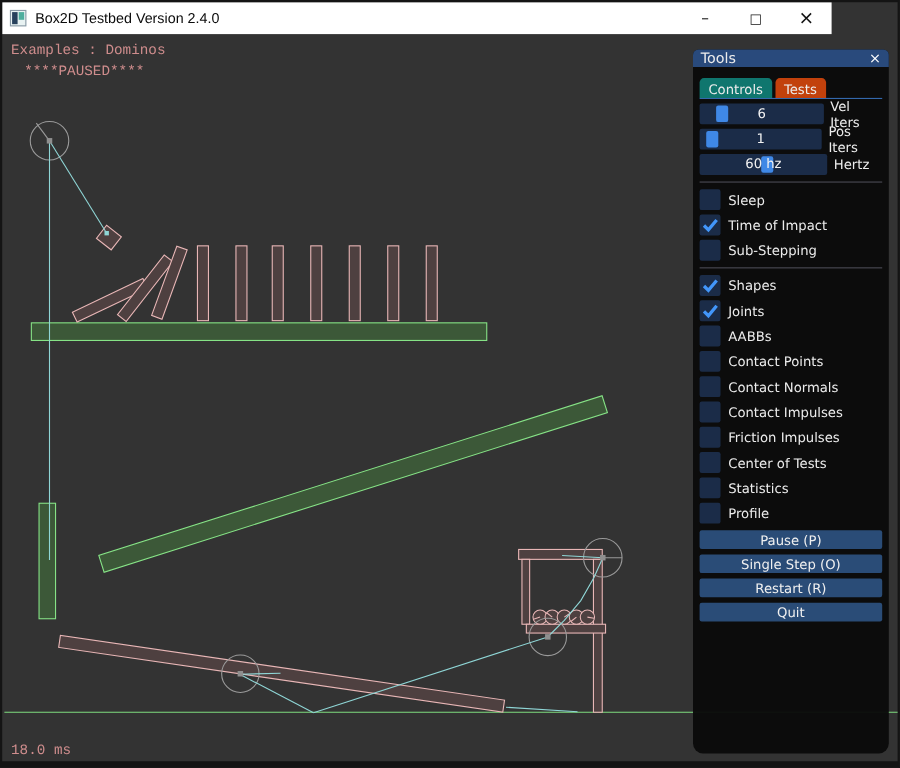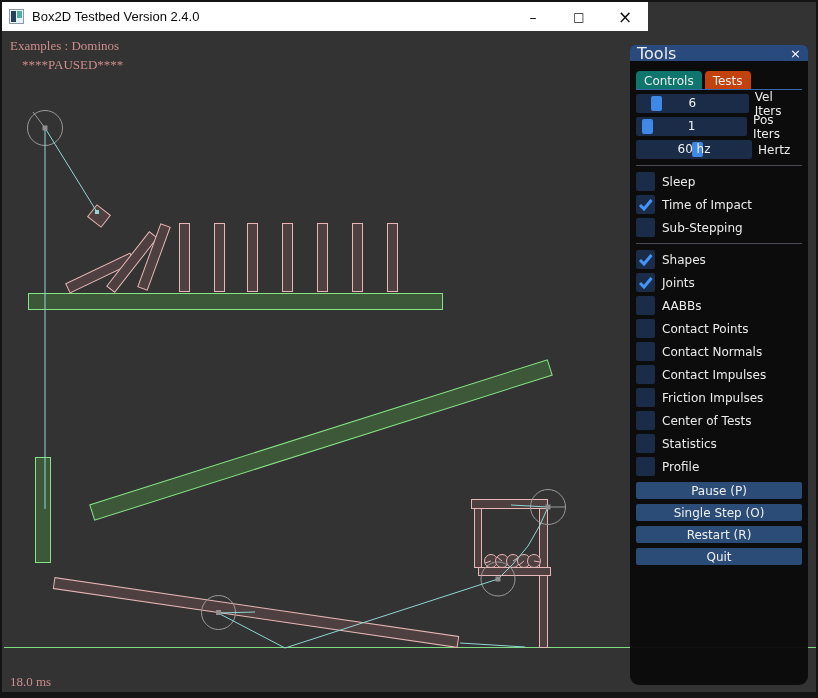--- a/index.html
+++ b/index.html
@@ -8,21 +8,21 @@
 
   .window {
     position:relative; width:818px; height:698px;
     background:#333333;
     border:2px solid #141414; border-bottom:6px solid #141414;
     overflow:hidden;
   }
 
   
   .titlebar {
-    position:absolute; left:0; top:0; width:646px; height:29px;
+    position:absolute; left:0; top:0; width:754px; height:29px;
     background:#ffffff; display:flex; align-items:center; z-index:40;
   }
   .app-icon {
     width:15px; height:15px; margin-left:7px;
     border:1px solid #8a9aa6; background:#e8f2f2; position:relative;
   }
   .app-icon::before {
     content:""; position:absolute; left:1px; top:1px; width:5px; height:11px; background:#27415c;
   }
   .app-icon::after {
@@ -38,21 +38,21 @@
     color:#111; font-size:14px; cursor:default;
     font-family:"DejaVu Sans", sans-serif;
   }
   .win-btn.maxi { font-size:12px; }
   .win-btn.close { font-size:17px; }
 
   
   .scene-svg { position:absolute; left:0; top:0; z-index:10; }
   .overlay-text {
     position:absolute; z-index:20; font-size:13px; color:var(--c-overlay, #cf8d8d);
-    font-family:Liberation Serif, serif; white-space:pre;
+    font-family:Liberation Mono, monospace; white-space:pre;
   }
   .txt-example { left:8px; top:36px; }
   .txt-paused  { left:20px; top:55px; }
   .txt-frametime { left:8px; top:672px; }
 
   .stat  { stroke:var(--c-stat,#86e386); fill:var(--c-statfill,#3c5838); stroke-width:1; }
   .dyn   { stroke:var(--c-dyn,#e8b6b6);  fill:var(--c-dynfill,#4e4040);  stroke-width:1; }
   .sleep { stroke:var(--c-sleep,#9a9a9a); fill:none; stroke-width:1; }
   .joint { stroke:var(--c-joint,#8fd6d6); fill:none; stroke-width:1; }
   .groundline { stroke:var(--c-ground,#7fdd7f); stroke-width:1; }
@@ -63,21 +63,21 @@
   .panel {
     position:absolute; left:628px; top:43px; width:178px; height:640px;
     background:rgba(11,11,11,0.97);
     border-radius:5px 5px 9px 9px;
     z-index:30; color:#ececec; font-size:12px;
   }
   .panel-titlebar {
     height:16px; background:#294a7c; border-radius:5px 5px 0 0;
     display:flex; align-items:center; padding:0 7px;
   }
-  .panel-title { font-size:16px; line-height:15px; }
+  .panel-title { font-size:13px; line-height:15px; }
   .panel-close {
     margin-left:auto; font-size:13px; line-height:13px; color:#fff; cursor:default;
   }
   .panel-body { padding:0 6px; }
   .tabbar { display:flex; gap:3px; margin-top:10px; }
   .tab {
     height:18px; padding:1px 8px 0 8px; font-size:12px;
     border-radius:4px 4px 0 0; display:flex; align-items:center;
     background:#c2410c; cursor:default;
   }

